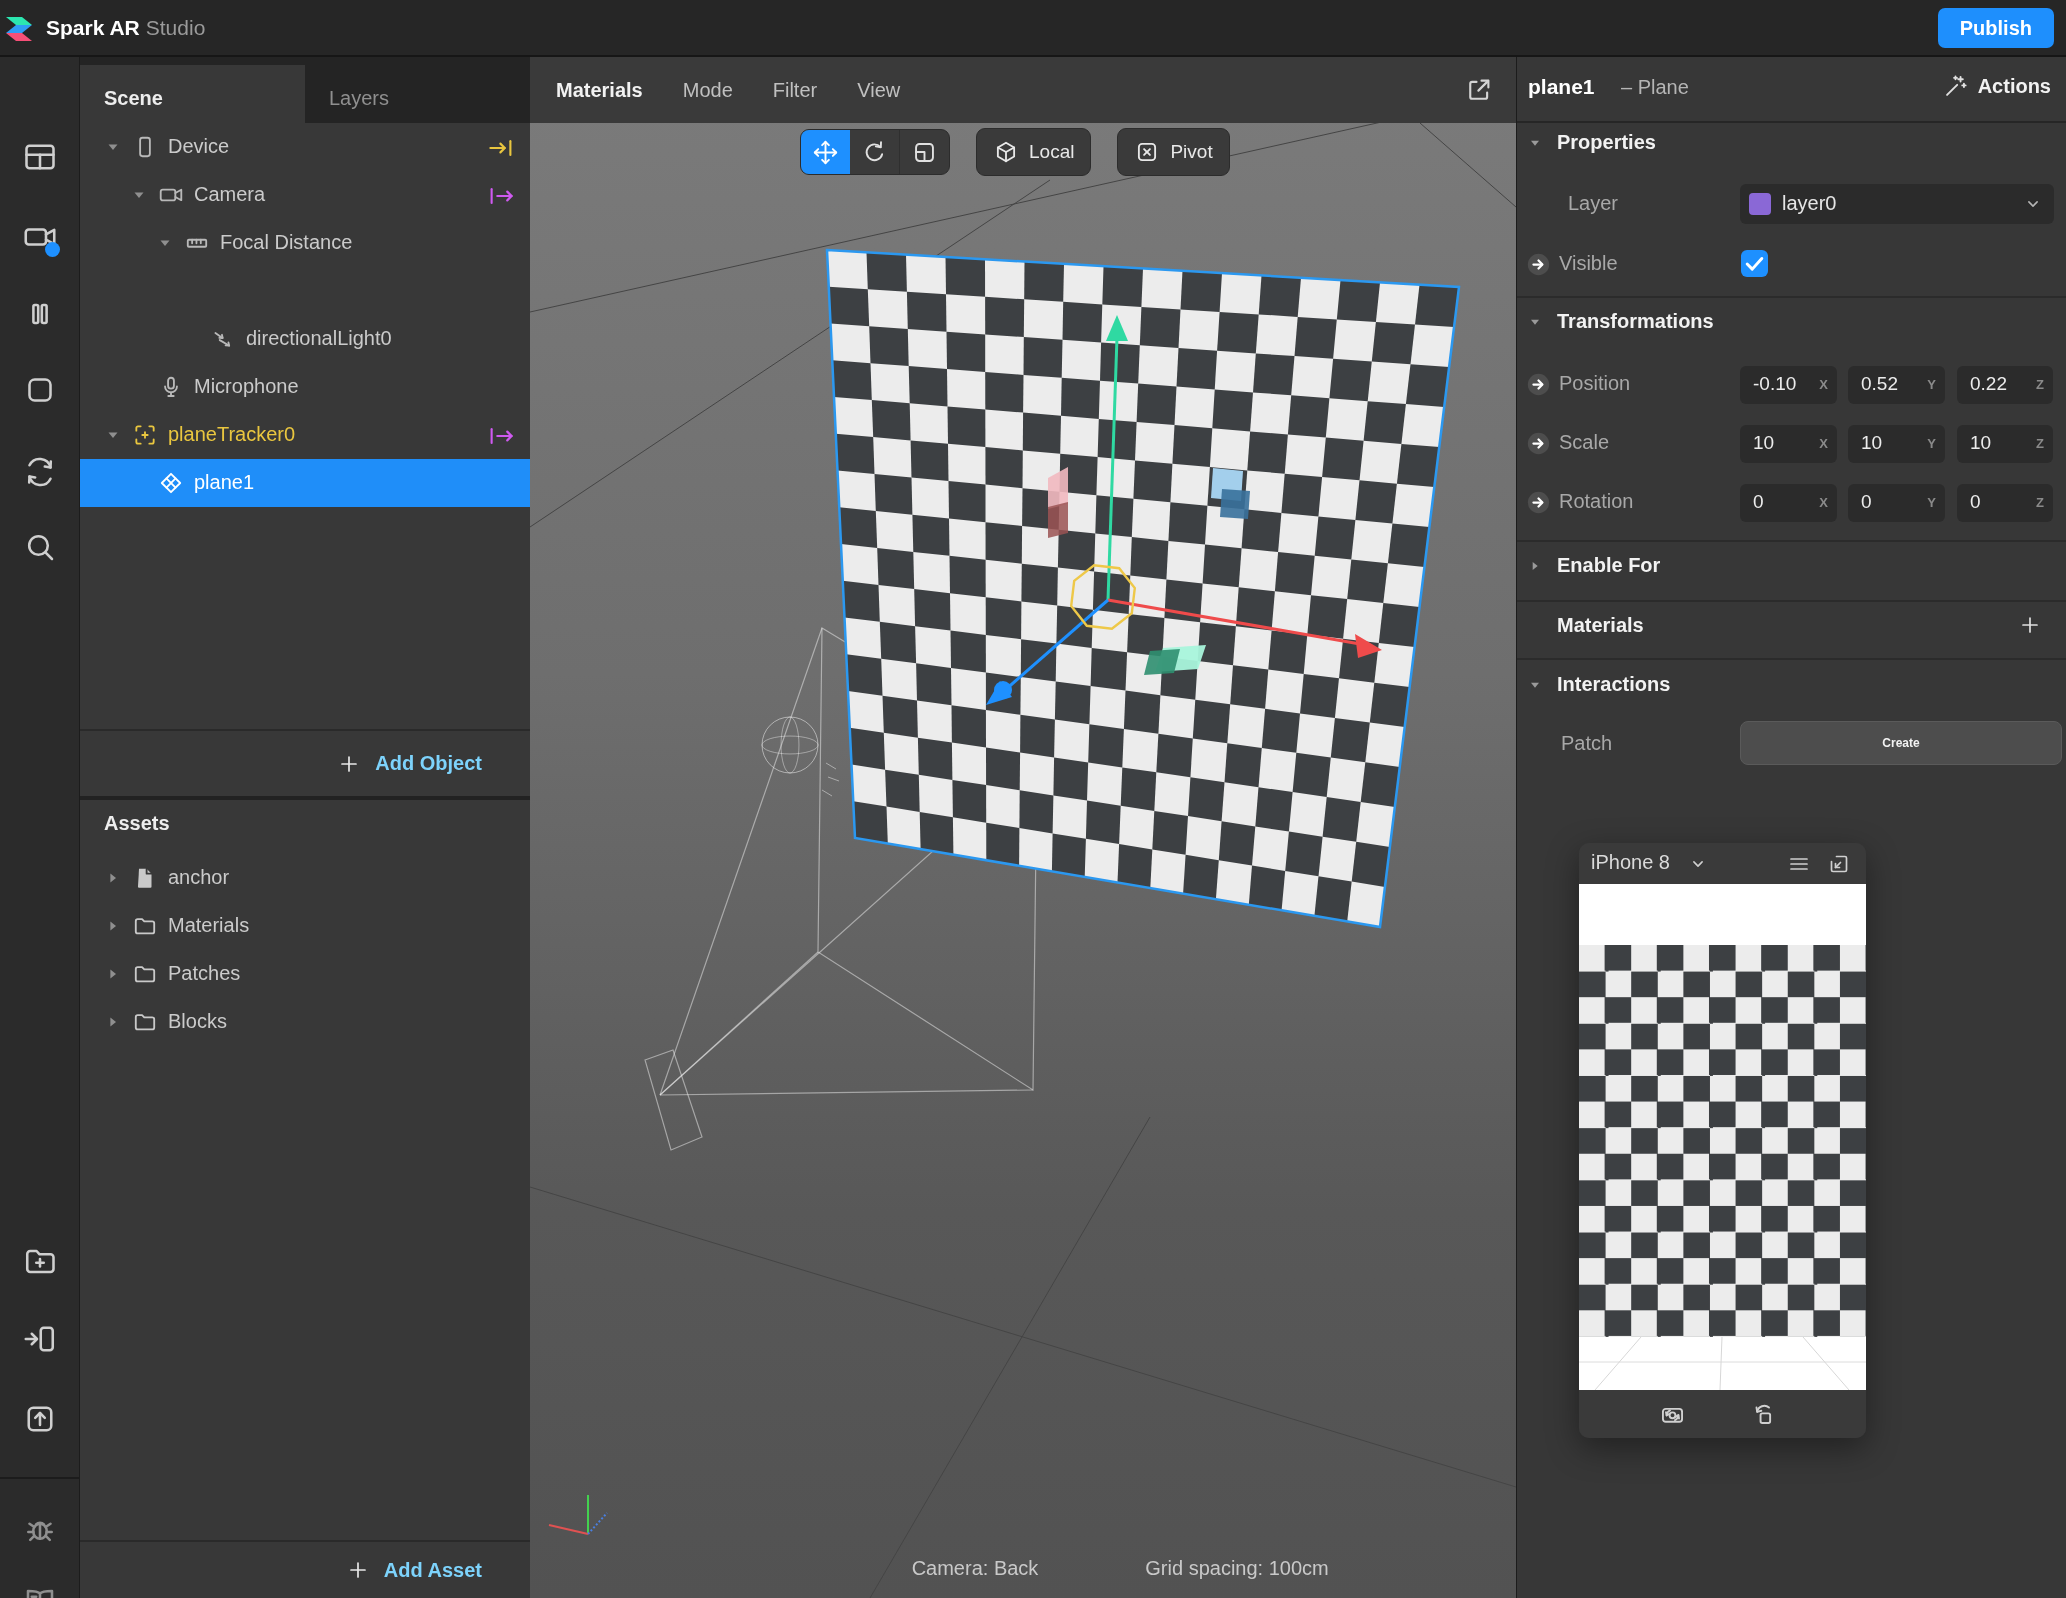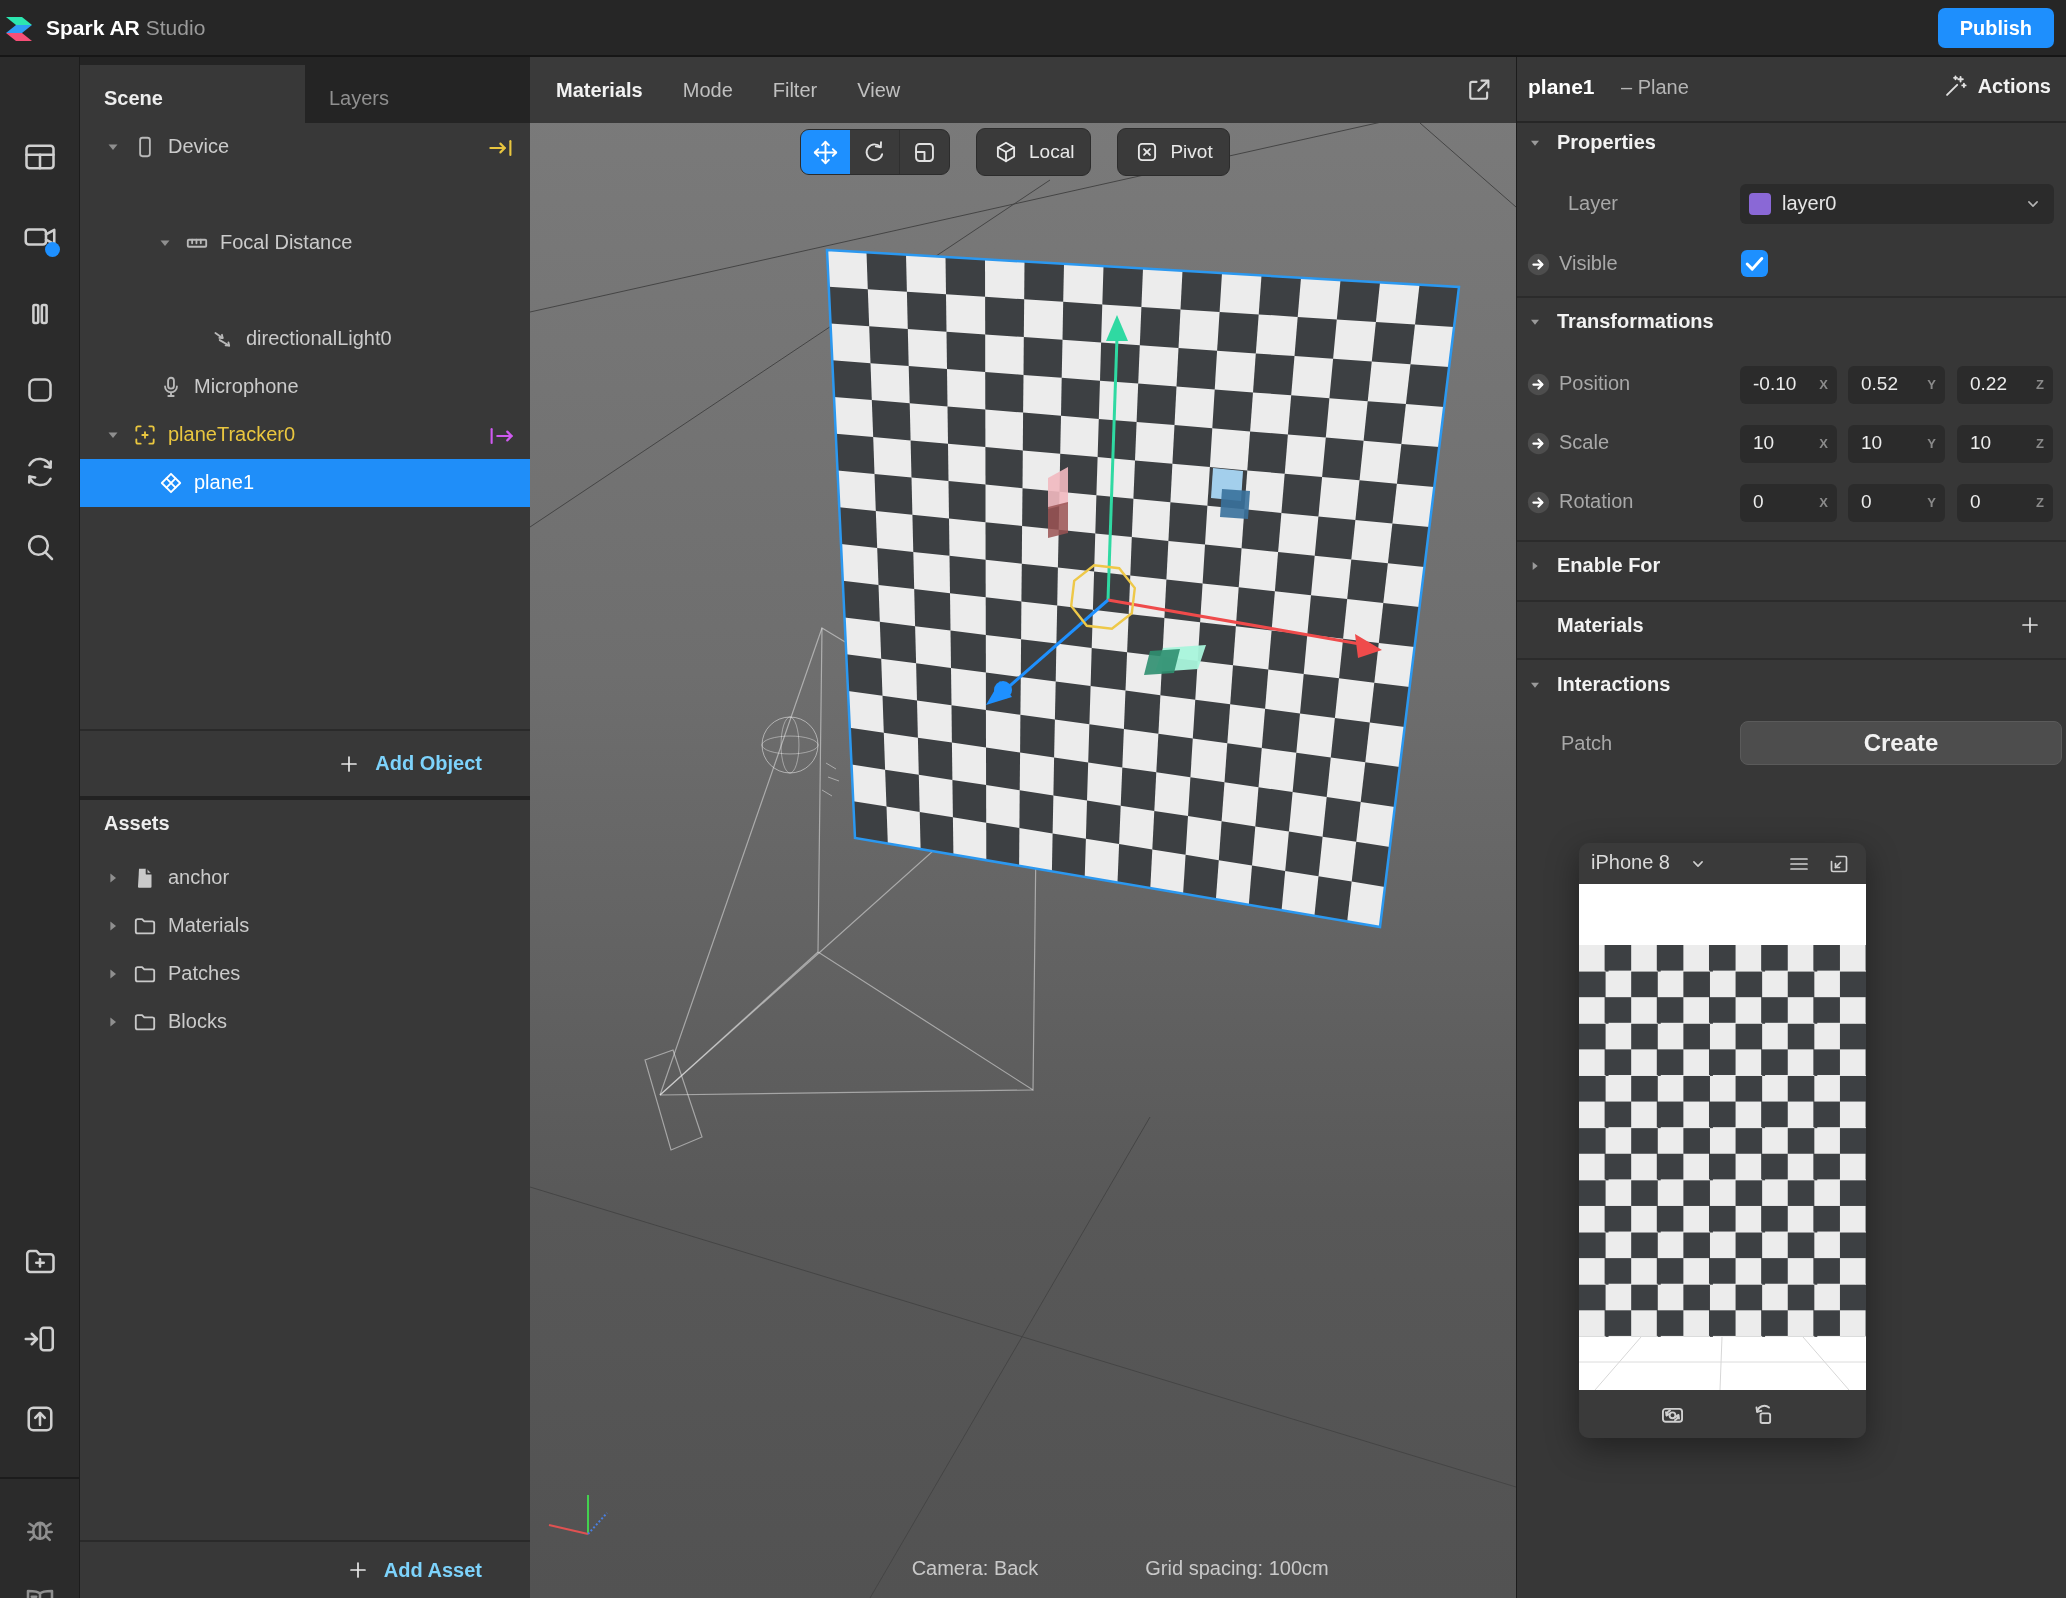--- a/index.html
+++ b/index.html
@@ -95,21 +95,21 @@
   .ddcaret svg{width:22px;height:22px;}
   .checkbox{position:absolute;left:224px;width:27px;height:27px;background:#1e90ff;border-radius:6px;}
   .checkbox svg{width:27px;height:27px;}
   .tfield{position:absolute;height:38px;background:#2b2b2b;border-radius:6px;}
   .tval{position:absolute;left:13px;top:7px;font-size:19px;color:#ececec;white-space:nowrap;}
   .taxis{position:absolute;right:9px;top:11px;font-size:13px;font-weight:bold;color:#8a8a8a;}
   .plusbtn{position:absolute;right:24px;width:24px;height:24px;color:#e0e0e0;}
   .plusbtn svg{width:24px;height:24px;}
   .createbtn{position:absolute;left:223px;width:322px;height:44px;background:#4d4d4d;border:1px solid #5a5a5a;
              border-radius:8px;box-sizing:border-box;display:flex;align-items:center;justify-content:center;
-             font-size:24px;font-weight:bold;color:#f2f2f2;}
+             font-size:12px;font-weight:bold;color:#f2f2f2;}
   
   .simulator{position:absolute;left:1579px;top:843px;width:287px;height:595px;border-radius:10px;
              overflow:hidden;box-shadow:0 10px 32px rgba(0,0,0,.4);}
   .simhead{position:absolute;left:0;top:0;width:287px;height:41px;background:#3a3a3a;}
   .simdev{position:absolute;left:12px;top:8px;font-size:20px;color:#dadada;}
   .simcaret{position:absolute;left:108px;top:10px;width:22px;height:22px;color:#cfcfcf;}
   .simcaret svg{width:22px;height:22px;}
   .simicon{position:absolute;top:9px;width:24px;height:24px;color:#d0d0d0;}
   .simicon svg{width:24px;height:24px;}
   .simscreen{position:absolute;left:0;top:41px;width:287px;height:506px;background:#fff;}
@@ -234,20 +234,41 @@
             <svg viewBox="0 0 24 24" fill="none" stroke="currentColor" stroke-width="1.7" stroke-linecap="round" stroke-linejoin="round" width="100%" height="100%">
               <rect x="7.5" y="3.5" width="9" height="17" rx="2.2"></rect>
             </svg>
           </span>
           <span class="tlabel" style="left: 88px;">Device</span>
           <span class="trail" style="color: rgb(233, 198, 63);">
             <svg viewBox="0 0 24 24" fill="none" stroke="currentColor" stroke-width="1.7" stroke-linecap="round" stroke-linejoin="round" width="100%" height="100%">
               <line x1="3.5" y1="12" x2="15" y2="12"></line>
               <polyline points="11.5,8.5 15,12 11.5,15.5"></polyline>
               <line x1="19.5" y1="6.5" x2="19.5" y2="17.5"></line>
+            </svg>
+          </span>
+        </div>
+        <div class="trow" style="top: 48px;">
+          <span class="chev" style="left: 50px;">
+            <svg viewBox="0 0 24 24" fill="none" stroke="currentColor" stroke-width="1.7" stroke-linecap="round" stroke-linejoin="round" width="100%" height="100%">
+              <path d="M6 8.5 h12 L12 16 Z" fill="currentColor" stroke="none"></path>
+            </svg>
+          </span>
+          <span class="ticon" style="left: 78px;">
+            <svg viewBox="0 0 24 24" fill="none" stroke="currentColor" stroke-width="1.7" stroke-linecap="round" stroke-linejoin="round" width="100%" height="100%">
+              <rect x="2.5" y="7" width="13.5" height="10" rx="2"></rect>
+              <path d="M16 10.2 L21.5 7.2 V16.8 L16 13.8"></path>
+            </svg>
+          </span>
+          <span class="tlabel" style="left: 114px;">Camera</span>
+          <span class="trail" style="color: rgb(207, 90, 240);">
+            <svg viewBox="0 0 24 24" fill="none" stroke="currentColor" stroke-width="1.7" stroke-linecap="round" stroke-linejoin="round" width="100%" height="100%">
+              <line x1="4.5" y1="6.5" x2="4.5" y2="17.5"></line>
+              <line x1="9" y1="12" x2="20.5" y2="12"></line>
+              <polyline points="17,8.5 20.5,12 17,15.5"></polyline>
             </svg>
           </span>
         </div>
         <div class="trow" style="top: 96px;">
           <span class="chev" style="left: 76px;">
             <svg viewBox="0 0 24 24" fill="none" stroke="currentColor" stroke-width="1.7" stroke-linecap="round" stroke-linejoin="round" width="100%" height="100%">
               <path d="M6 8.5 h12 L12 16 Z" fill="currentColor" stroke="none"></path>
             </svg>
           </span>
           <span class="ticon" style="left: 104px;">

